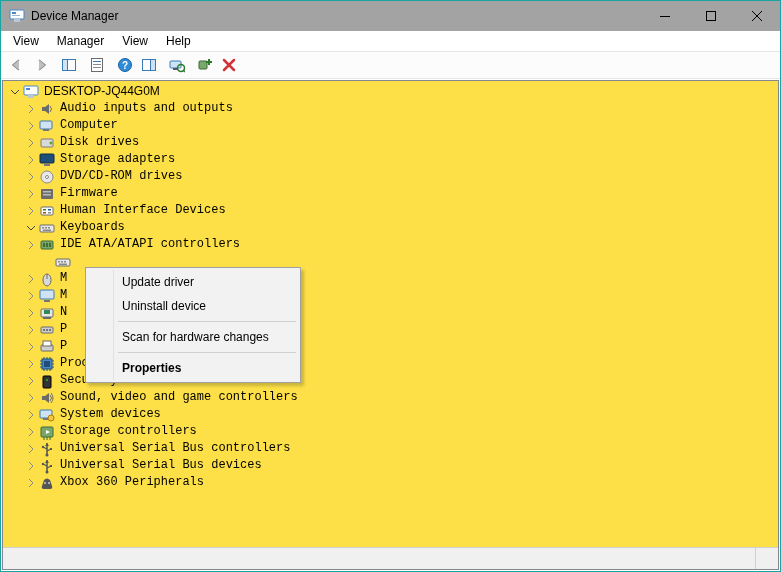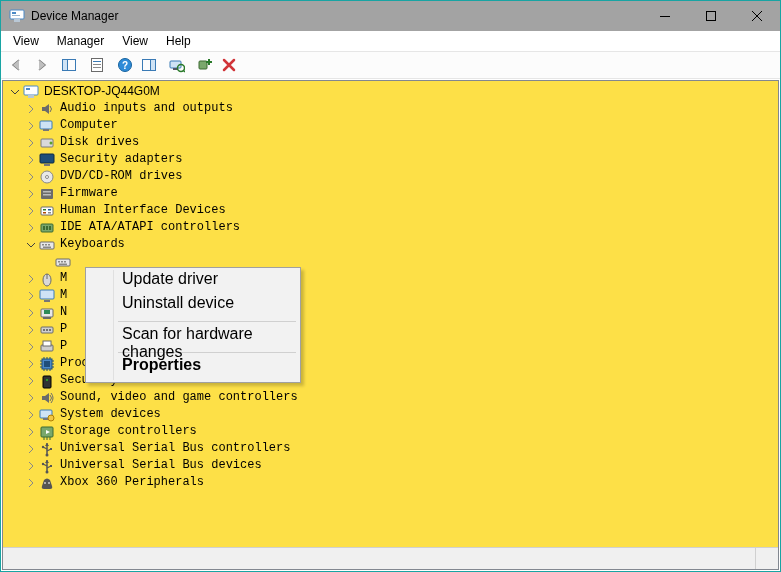--- a/index.html
+++ b/index.html
@@ -77,23 +77,23 @@
     background:#f2f2f2;
     border:1px solid #a0a0a0;
     box-shadow: 3px 3px 3px rgba(0,0,0,0.2);
     padding: 2px;
     z-index: 10;
   }
   .ctx-menu .gutter { position:absolute; left:2px; top:2px; bottom:2px; width:26px; background:#f2f2f2; border-right:1px solid #e0e0e0; }
   .ctx-item {
     position:relative;
     height: 24px;
-    display:flex; align-items:flex-start;
+    display:flex; align-items:center;
     padding-left: 34px;
-    font-size:16px;
+    font-size:12px;
   }
   .ctx-sep {
     margin: 3px 2px 3px 30px;
     height:1px; background:#d0d0d0;
   }
   .ctx-item.bold { font-weight: bold; }
 </style>
 </head>
 <body>
 
@@ -260,21 +260,21 @@
           <svg width="10" height="10" viewBox="0 0 10 10">
             <path d="M3 1 L7 5 L3 9" fill="none" stroke="#888"></path>
           </svg>
         </span>
         <span class="node-icon">
           <svg width="16" height="16" viewBox="0 0 16 16">
             <rect x="1" y="2" width="14" height="9" rx="1" fill="#1e4e79" stroke="#0d2b47"></rect>
             <rect x="5" y="12" width="6" height="2" fill="#777"></rect>
           </svg>
         </span>
-        <span class="label">Security adapters</span>
+        <span class="label">Storage adapters</span>
       </div>
       <div class="row indent1">
         <span class="expander">
           <svg width="10" height="10" viewBox="0 0 10 10">
             <path d="M3 1 L7 5 L3 9" fill="none" stroke="#888"></path>
           </svg>
         </span>
         <span class="node-icon">
           <svg width="16" height="16" viewBox="0 0 16 16">
             <circle cx="8" cy="8" r="6" fill="#e8e8e8" stroke="#888"></circle>
@@ -311,49 +311,49 @@
             <rect x="9" y="6" width="3" height="1.5" fill="#195a9c"></rect>
             <rect x="4" y="9" width="3" height="1.5" fill="#b04a00"></rect>
             <rect x="9" y="9" width="3" height="1.5" fill="#888"></rect>
           </svg>
         </span>
         <span class="label">Human Interface Devices</span>
       </div>
       <div class="row indent1">
         <span class="expander">
           <svg width="10" height="10" viewBox="0 0 10 10">
-            <path d="M3 1 L7 5 L3 9" fill="none" stroke="#888"></path>
-          </svg>
-        </span>
-        <span class="node-icon">
-          <svg width="16" height="16" viewBox="0 0 16 16">
-            <rect x="2" y="4" width="12" height="8" rx="1" fill="#7aa86c" stroke="#3d6b32"></rect>
-            <rect x="4" y="6" width="2" height="4" fill="#3d6b32"></rect>
-            <rect x="7" y="6" width="2" height="4" fill="#3d6b32"></rect>
-            <rect x="10" y="6" width="2" height="4" fill="#3d6b32"></rect>
-          </svg>
-        </span>
-        <span class="label">IDE ATA/ATAPI controllers</span>
-      </div>
-      <div class="row indent1">
-        <span class="expander">
-          <svg width="10" height="10" viewBox="0 0 10 10">
             <path d="M1 3 L5 7 L9 3" fill="none" stroke="#404040"></path>
           </svg>
         </span>
         <span class="node-icon">
           <svg width="16" height="16" viewBox="0 0 16 16">
             <rect x="1" y="5" width="14" height="7" rx="1" fill="#e8e8e8" stroke="#6b6b6b"></rect>
             <rect x="3" y="7" width="2" height="1.5" fill="#888"></rect>
             <rect x="6" y="7" width="2" height="1.5" fill="#888"></rect>
             <rect x="9" y="7" width="2" height="1.5" fill="#888"></rect>
             <rect x="4" y="9.5" width="8" height="1.5" fill="#888"></rect>
           </svg>
         </span>
         <span class="label">Keyboards</span>
+      </div>
+      <div class="row indent1">
+        <span class="expander">
+          <svg width="10" height="10" viewBox="0 0 10 10">
+            <path d="M3 1 L7 5 L3 9" fill="none" stroke="#888"></path>
+          </svg>
+        </span>
+        <span class="node-icon">
+          <svg width="16" height="16" viewBox="0 0 16 16">
+            <rect x="2" y="4" width="12" height="8" rx="1" fill="#7aa86c" stroke="#3d6b32"></rect>
+            <rect x="4" y="6" width="2" height="4" fill="#3d6b32"></rect>
+            <rect x="7" y="6" width="2" height="4" fill="#3d6b32"></rect>
+            <rect x="10" y="6" width="2" height="4" fill="#3d6b32"></rect>
+          </svg>
+        </span>
+        <span class="label">IDE ATA/ATAPI controllers</span>
       </div>
       <div class="row indent2">
         <span class="expander"></span>
         <span class="node-icon">
           <svg width="16" height="16" viewBox="0 0 16 16">
             <rect x="1" y="5" width="14" height="7" rx="1" fill="#e8e8e8" stroke="#6b6b6b"></rect>
             <rect x="3" y="7" width="2" height="1.5" fill="#888"></rect>
             <rect x="6" y="7" width="2" height="1.5" fill="#888"></rect>
             <rect x="9" y="7" width="2" height="1.5" fill="#888"></rect>
             <rect x="4" y="9.5" width="8" height="1.5" fill="#888"></rect>

